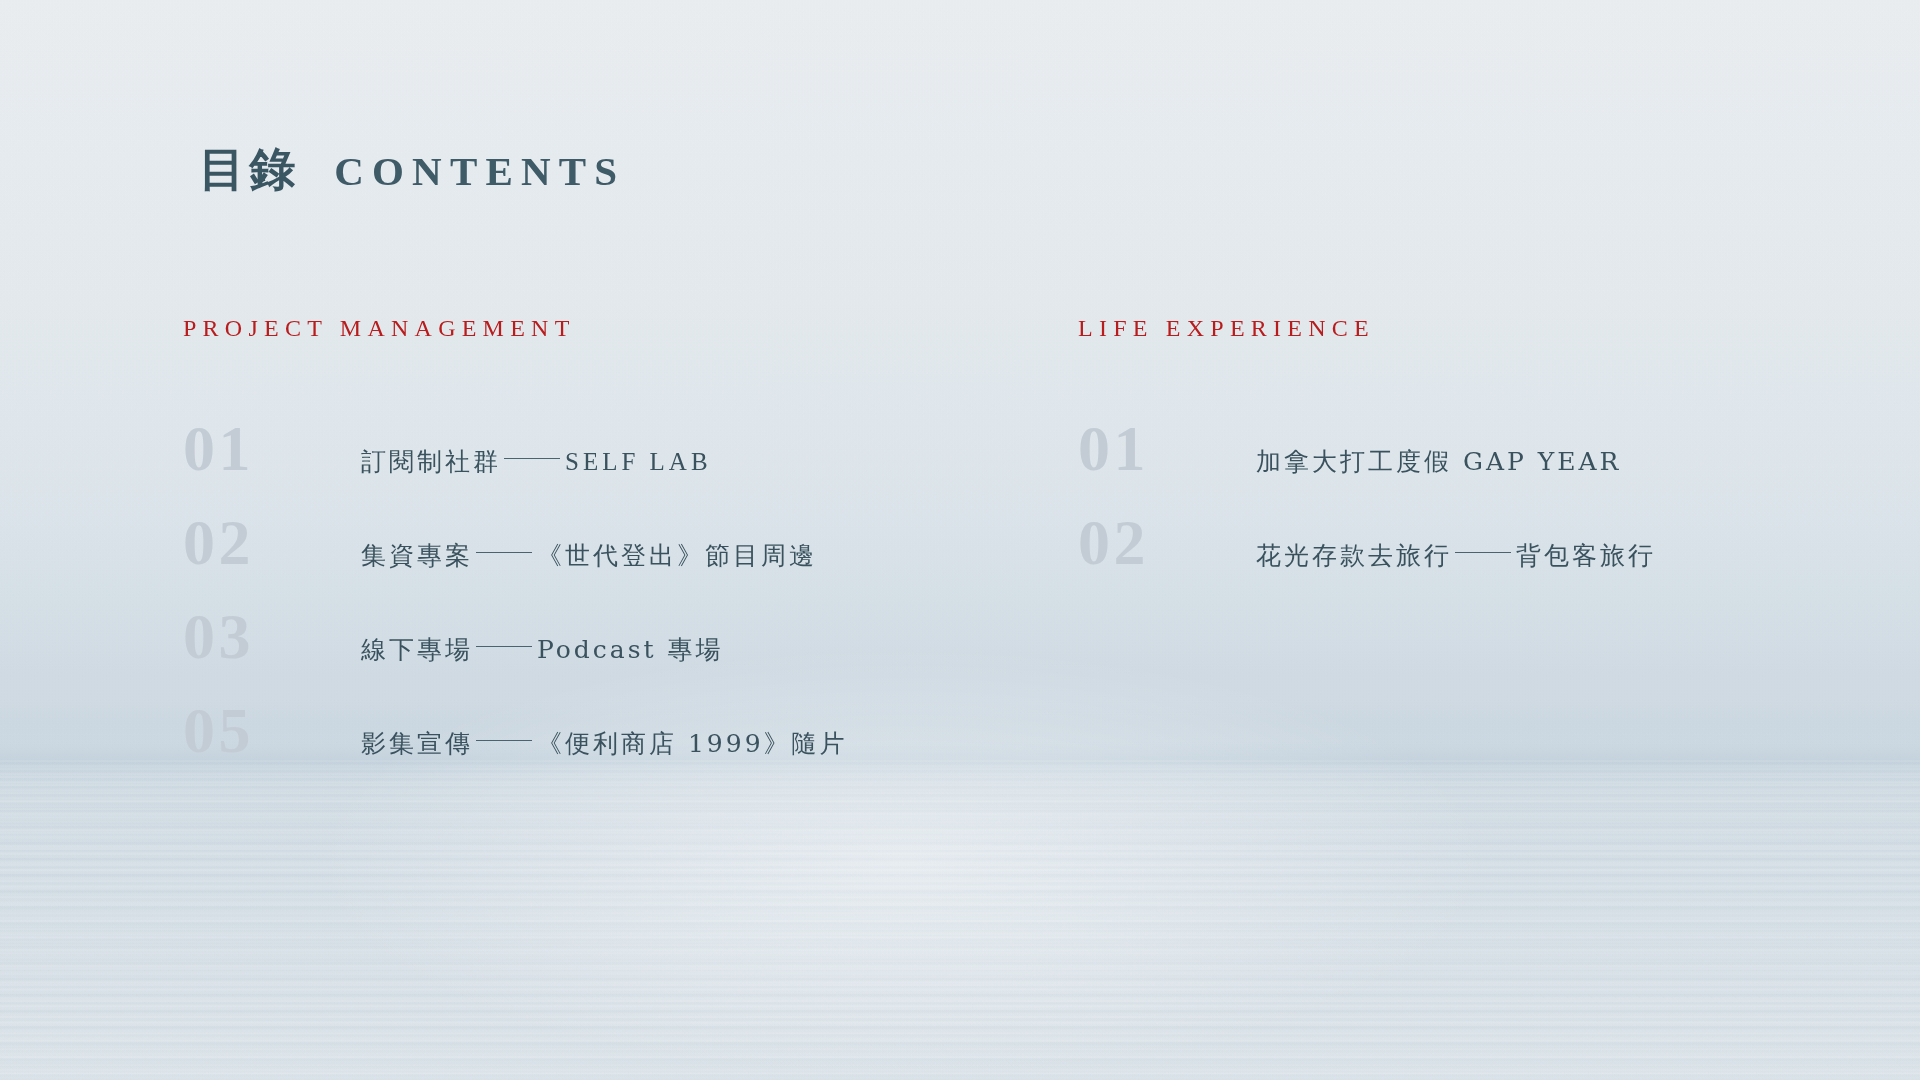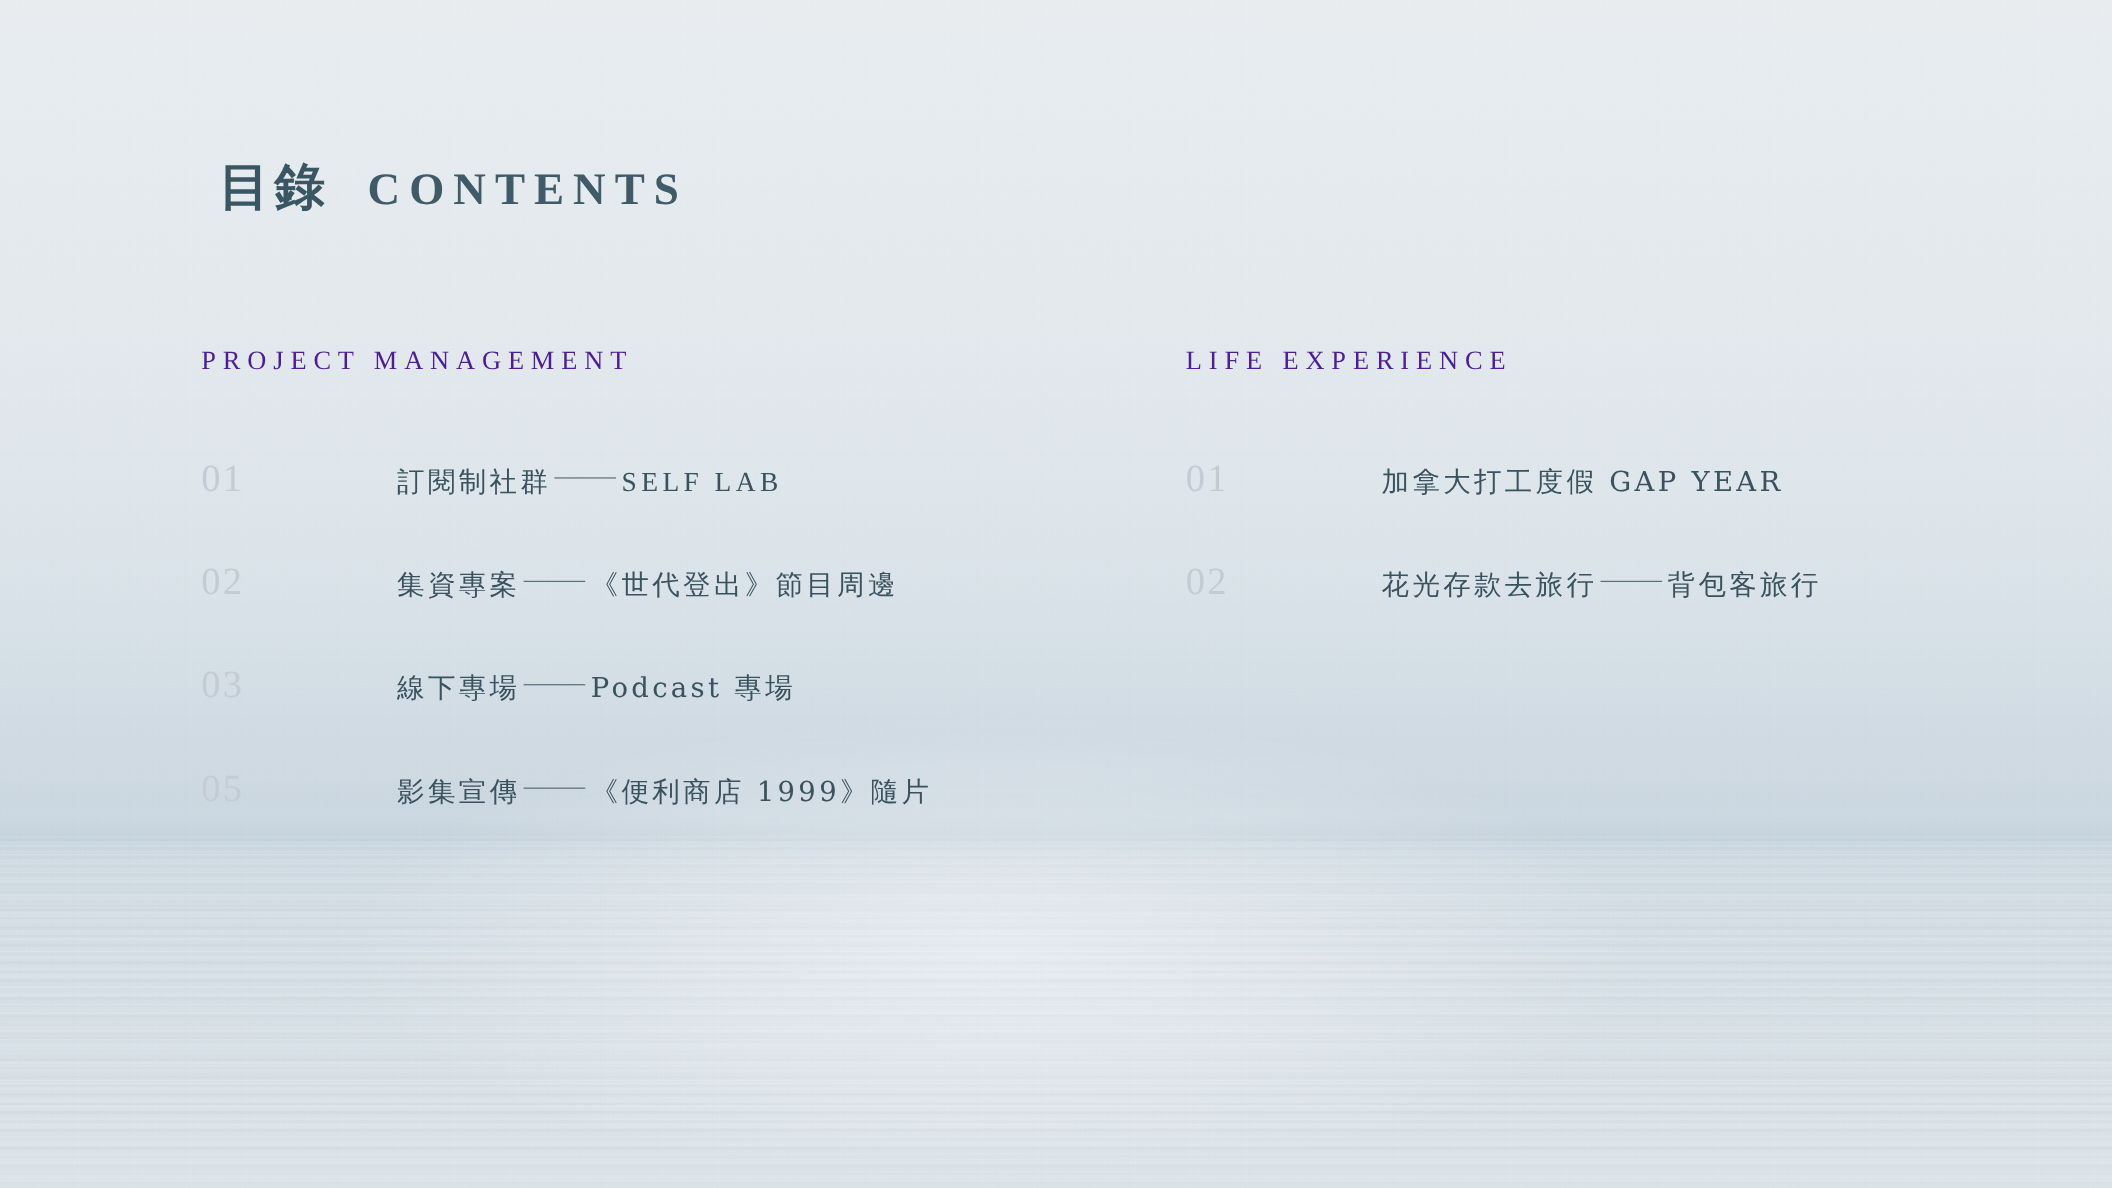--- a/index.html
+++ b/index.html
@@ -188,21 +188,21 @@
     position: absolute;
     top: 316px;
   }
   .column.col-left  { left: 183px; }
   .column.col-right { left: 1078px; }
 
   .column-title {
     font-family: "Liberation Serif", "DejaVu Serif", serif;
     font-size: 24px;
     font-weight: 400;
-    color: #4c1d95;
+    color: #b91c1c;
     letter-spacing: 0.26em;
     line-height: 1;
     margin: 0 0 77px 0;
     white-space: nowrap;
   }
 
   
   .entry-list {
     list-style: none;
     margin: 0;
@@ -212,22 +212,22 @@
   .entry {
     display: flex;
     align-items: baseline;
     height: 94px;
     white-space: nowrap;
   }
   .entry:last-child { height: auto; }
 
   .entry-number {
     font-family: "Liberation Serif", "DejaVu Serif", serif;
-    font-size: 35px;
-    font-weight: 400;
+    font-size: 64px;
+    font-weight: 700;
     color: #c3ccd4;
     letter-spacing: 0.055em;
     line-height: 1;
     width: 150px;
     flex: 0 0 150px;
   }
 
   .entry-text {
     font-family: "DejaVu Serif", "Liberation Serif", serif;
     font-size: 25px;

